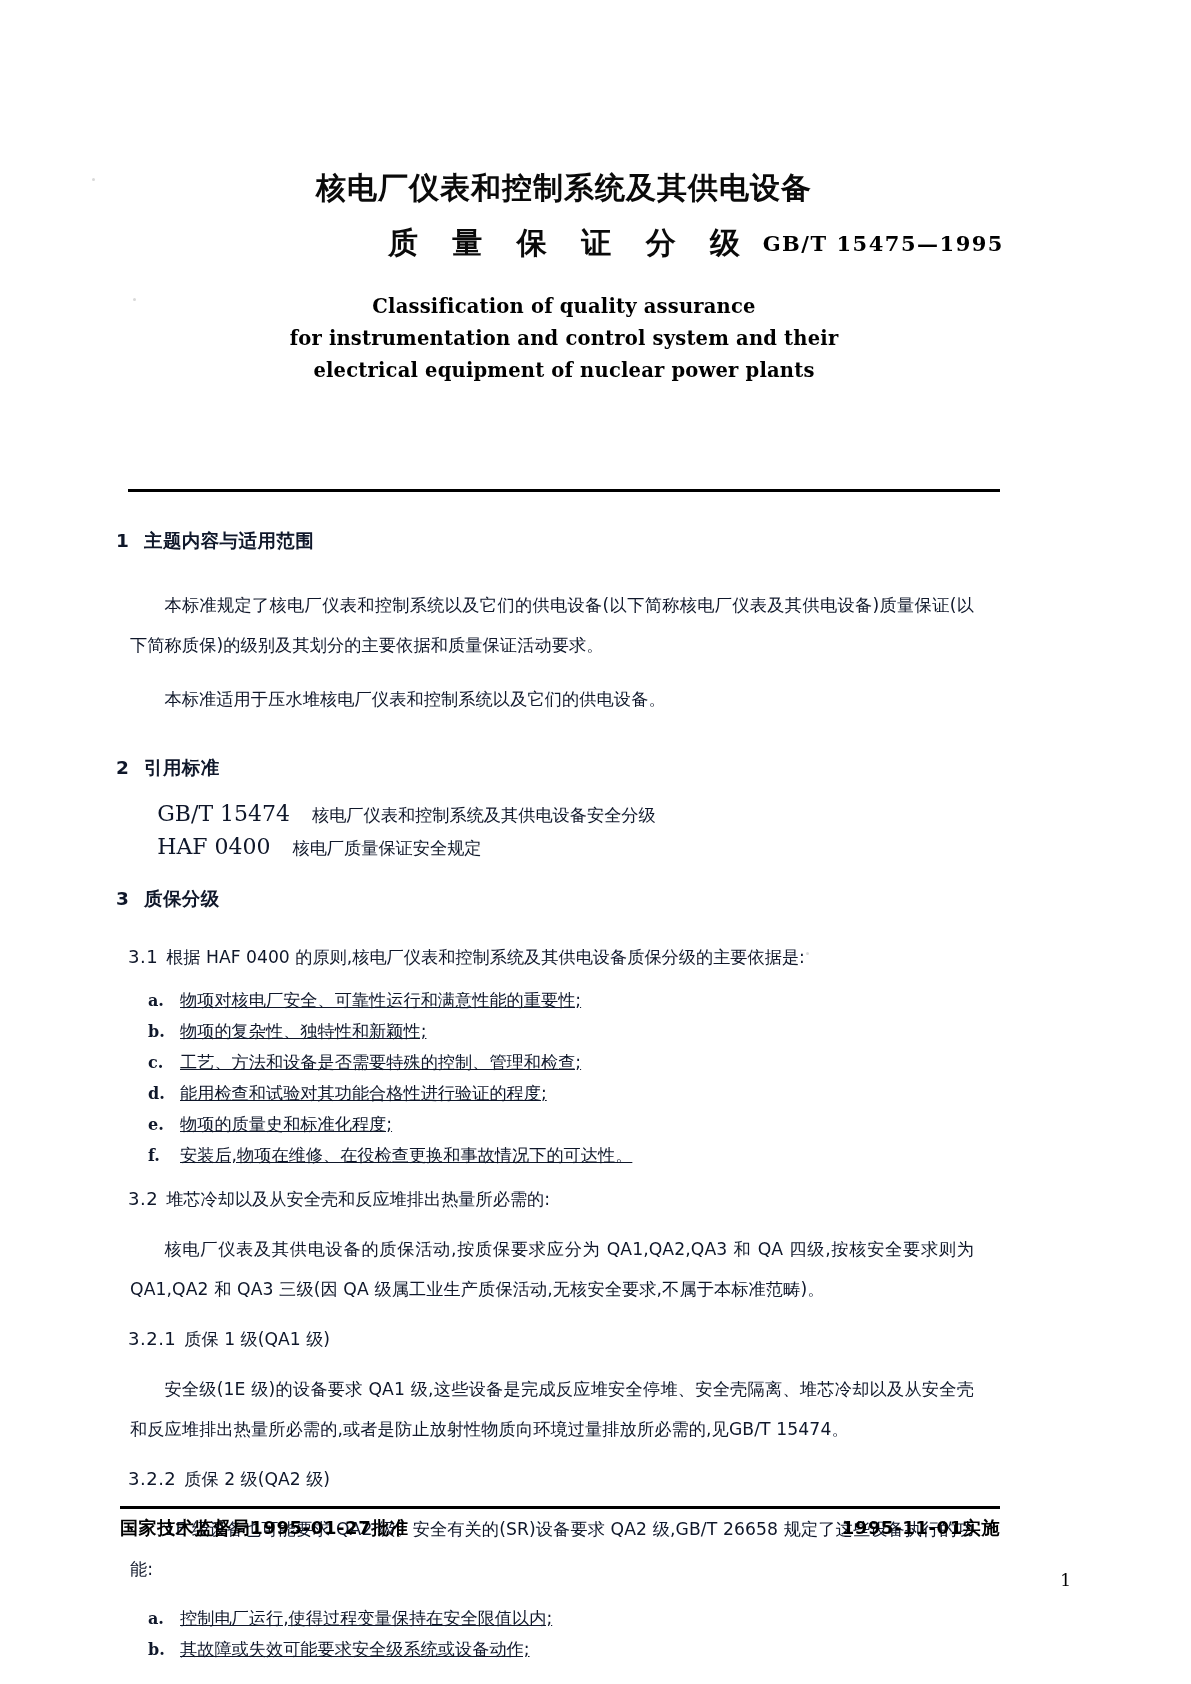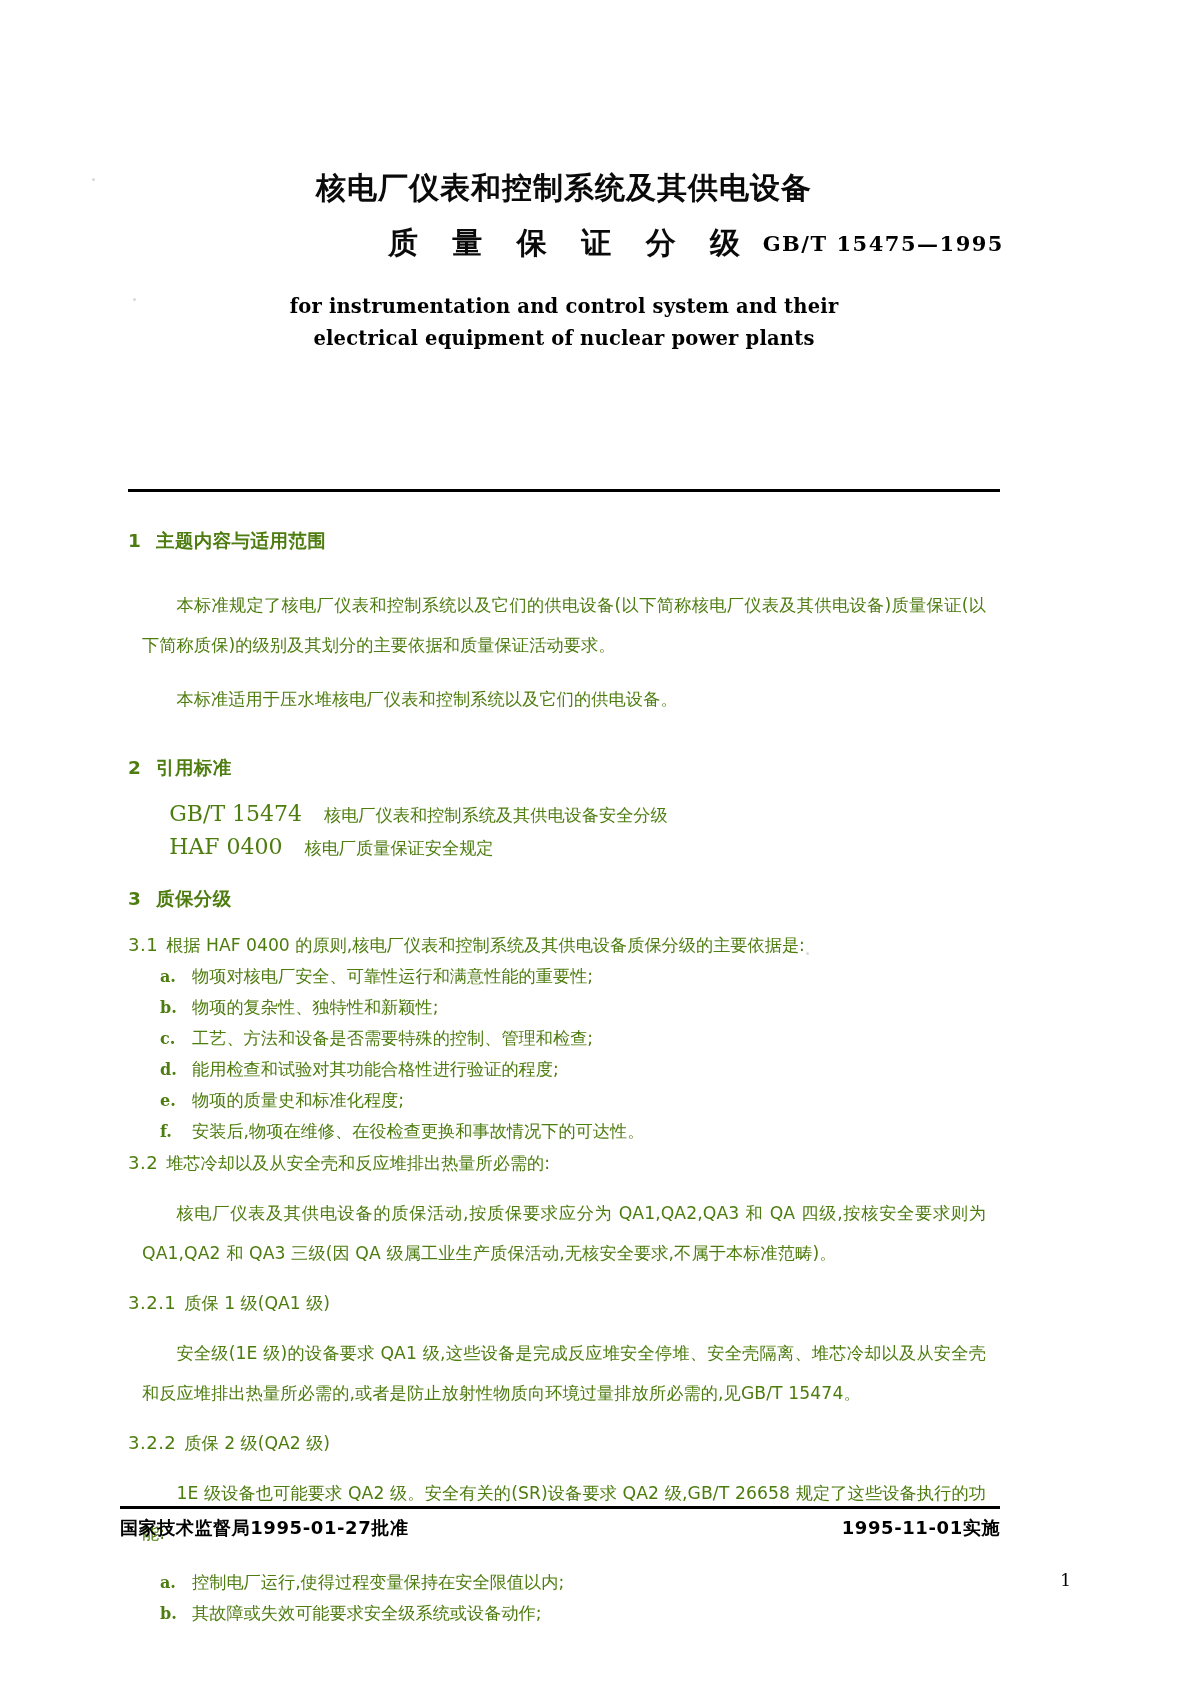--- a/index.html
+++ b/index.html
@@ -104,26 +104,26 @@
     left: 120px;
     top: 1506px;
     width: 880px;
     height: 3px;
     background: #000;
   }
 
   
   .body-wrap {
     position: absolute;
-    left: 128px;
+    left: 116px;
     top: 528px;
     width: 872px;
     font-family: "DejaVu Sans", "Liberation Sans", sans-serif;
     font-size: 17.2px;
-    color: #4d7c0f;
+    color: #0f172a;
   }
   .h2 {
     font-weight: bold;
     font-size: 18.5px;
     margin: 0;
     padding: 0;
     letter-spacing: 0.4px;
   }
   .h2 .num {
     display: inline-block;
@@ -146,21 +146,21 @@
   .refline {
     margin: 0;
     line-height: 31px;
     padding-left: 2.4em;
   }
   .refline .code {
     font-family: "DejaVu Serif", "Liberation Serif", serif;
     font-size: 22px;
   }
   .numpara {
-    margin: 0;
+    margin: 12px;
     line-height: 31px;
     text-align: justify;
     text-justify: inter-ideograph;
   }
   .numpara .sn {
     font-family: "DejaVu Sans", "Liberation Sans", sans-serif;
     font-size: 18px;
     letter-spacing: 0.5px;
     margin-right: 8px;
   }
@@ -178,20 +178,21 @@
     display: inline-block;
     width: 64px;
     padding-left: 32px;
     box-sizing: border-box;
     font-family: "DejaVu Serif", "Liberation Serif", serif;
     font-weight: bold;
     font-size: 16px;
   }
   ul.items li .txt {
     flex: 1;
+    text-decoration: underline;
   }
 
   
   .footer {
     position: absolute;
     left: 120px;
     top: 1516px;
     width: 880px;
     display: flex;
     justify-content: space-between;
@@ -230,20 +231,21 @@
     <div class="title-block">
 
       <div class="cn-title-1">核电厂仪表和控制系统及其供电设备</div>
 
       <div class="cn-title-2-row">
         <div class="cn-title-2">质 量 保 证 分 级</div>
         <div class="std-number">GB/T 15475—1995</div>
       </div>
 
       <div class="en-title">
+        <div>Classification of quality assurance</div>
         <div>for instrumentation and control system and their</div>
         <div>electrical equipment of nuclear power plants</div>
       </div>
     </div>
 
     <div class="rule-top"></div>
 
     <div class="body-wrap">
 
       <div class="h2">

